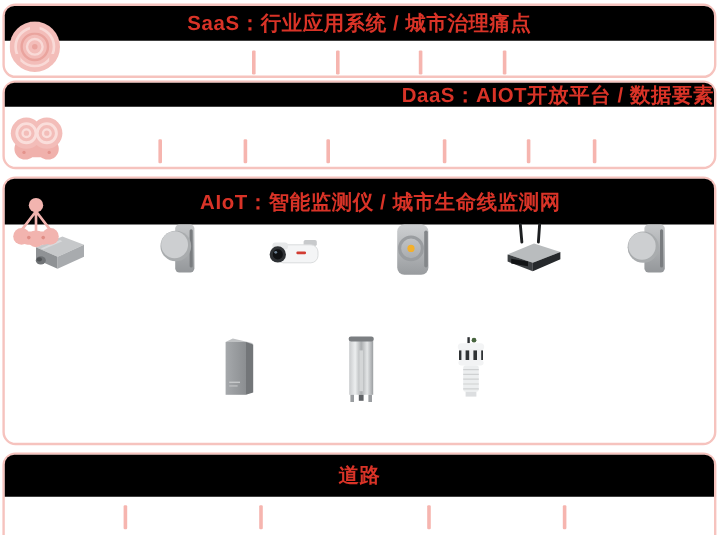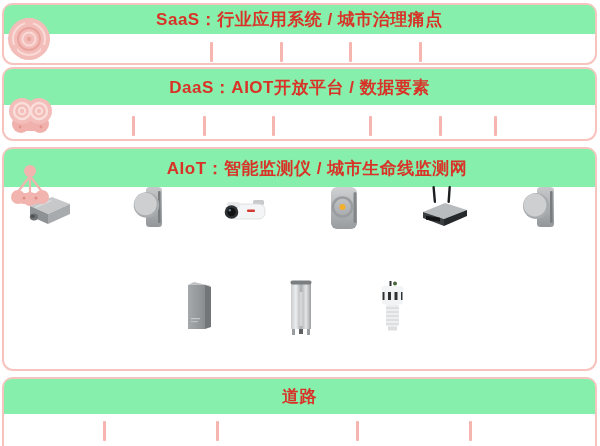--- a/index.html
+++ b/index.html
@@ -1,21 +1,21 @@
 <!DOCTYPE html>
 <html><head>
 <meta charset="utf-8">
 <style>
   html,body{margin:0;padding:0;background:#ffffff;}
   body{width:600px;height:446px;font-family:"Liberation Sans","DejaVu Sans",sans-serif;}
   .canvas{position:relative;width:600px;height:446px;background:#ffffff;overflow:hidden;}
 
   .box{position:absolute;left:2px;width:595px;box-sizing:border-box;
        border:2.5px solid #f6c3be;border-radius:11px;background:transparent;}
-  .strip{position:absolute;left:0;right:0;top:0;background:#86efac;
+  .strip{position:absolute;left:0;right:0;top:0;background:#000000;
          border-radius:8px 8px 0 0;display:flex;align-items:center;justify-content:center;}
   .title{color:#d93327;font-weight:700;font-size:17px;letter-spacing:.5px;white-space:nowrap;}
   .ticks{position:absolute;left:0;width:100%;height:20px;}
   .tick{position:absolute;top:0;width:3.5px;height:20px;background:#f6b5af;border-radius:1px;}
 
   .corner-icon{position:absolute;z-index:5;}
   .device{position:absolute;z-index:4;}
   .device svg{display:block;width:100%;height:100%;}
 </style>
 </head>
@@ -29,21 +29,21 @@
     </div>
     <div class="ticks" style="top:37px;">
         <div class="tick" style="left: 205.5px; background: rgb(246, 181, 175);"></div>
         <div class="tick" style="left: 275.5px; background: rgb(246, 181, 175);"></div>
         <div class="tick" style="left: 344.5px; background: rgb(246, 181, 175);"></div>
         <div class="tick" style="left: 414.5px; background: rgb(246, 181, 175);"></div>
       </div>
   </section>
 
   <section class="box" style="top:67px;height:74px;">
-    <div class="strip" style="height:36px;">
+    <div class="strip" style="height:20px;justify-content:flex-end;">
       <div class="title">DaaS：AIOT开放平台 / 数据要素</div>
     </div>
     <div class="ticks" style="top:47px;">
         <div class="tick" style="left: 127.5px; background: rgb(246, 181, 175);"></div>
         <div class="tick" style="left: 198.5px; background: rgb(246, 181, 175);"></div>
         <div class="tick" style="left: 267.5px; background: rgb(246, 181, 175);"></div>
         <div class="tick" style="left: 364.5px; background: rgb(246, 181, 175);"></div>
         <div class="tick" style="left: 434.5px; background: rgb(246, 181, 175);"></div>
         <div class="tick" style="left: 489.5px; background: rgb(246, 181, 175);"></div>
       </div>

